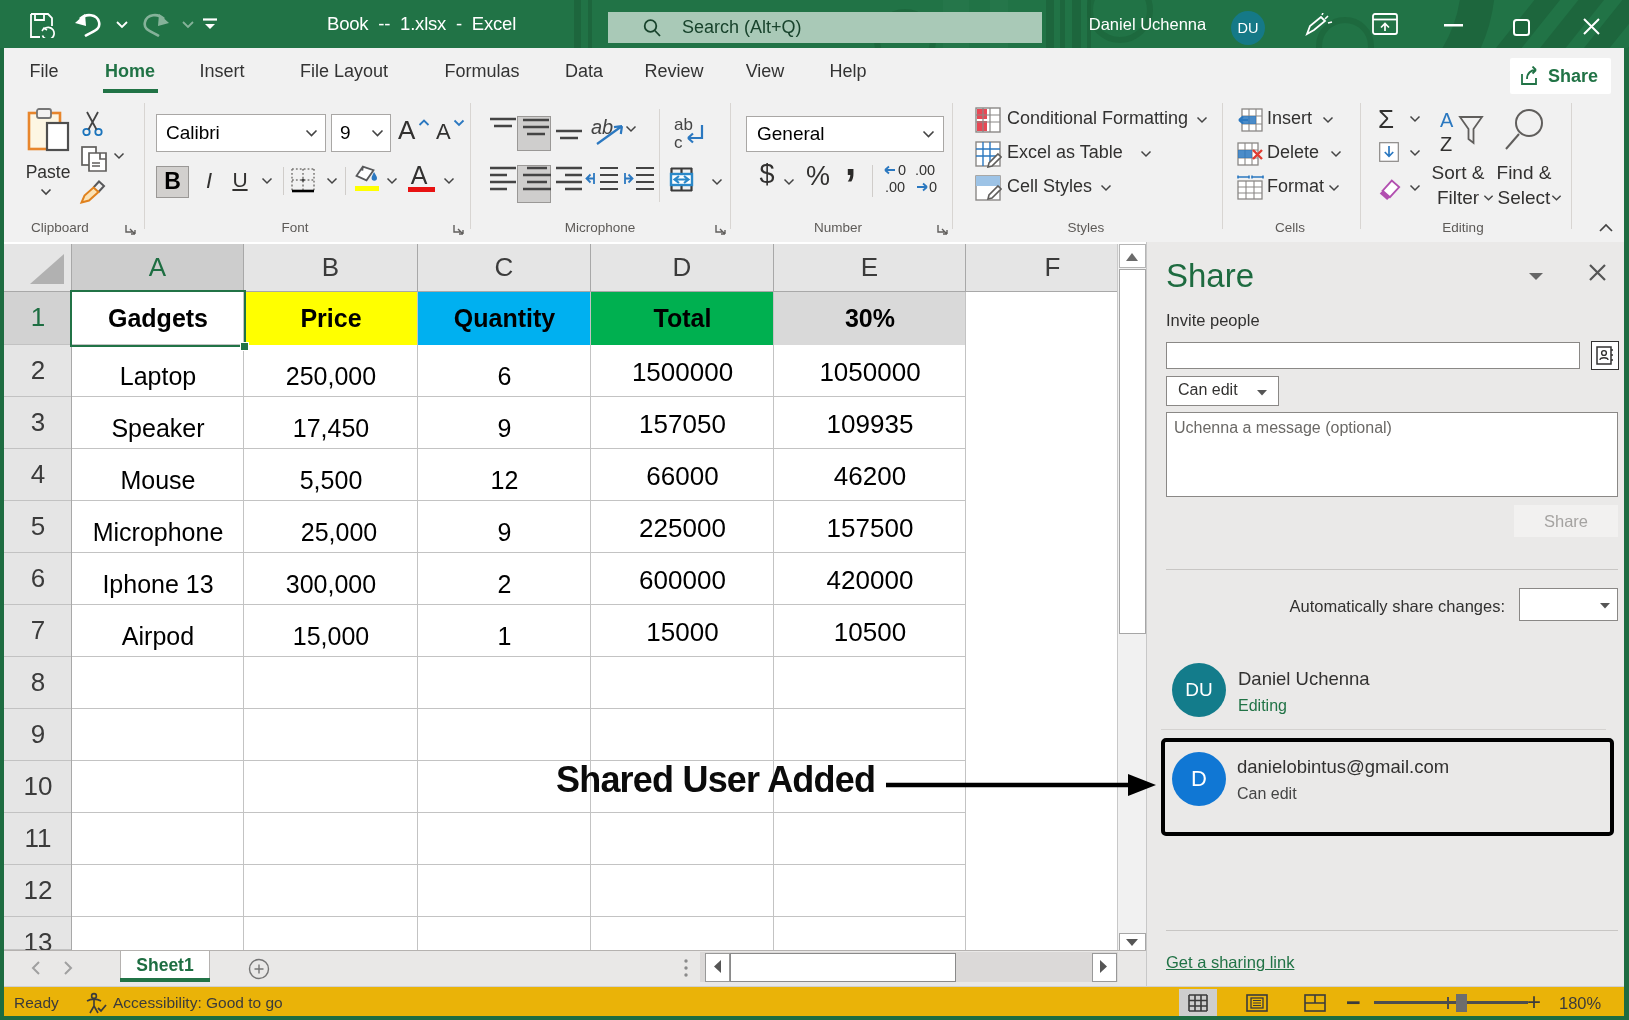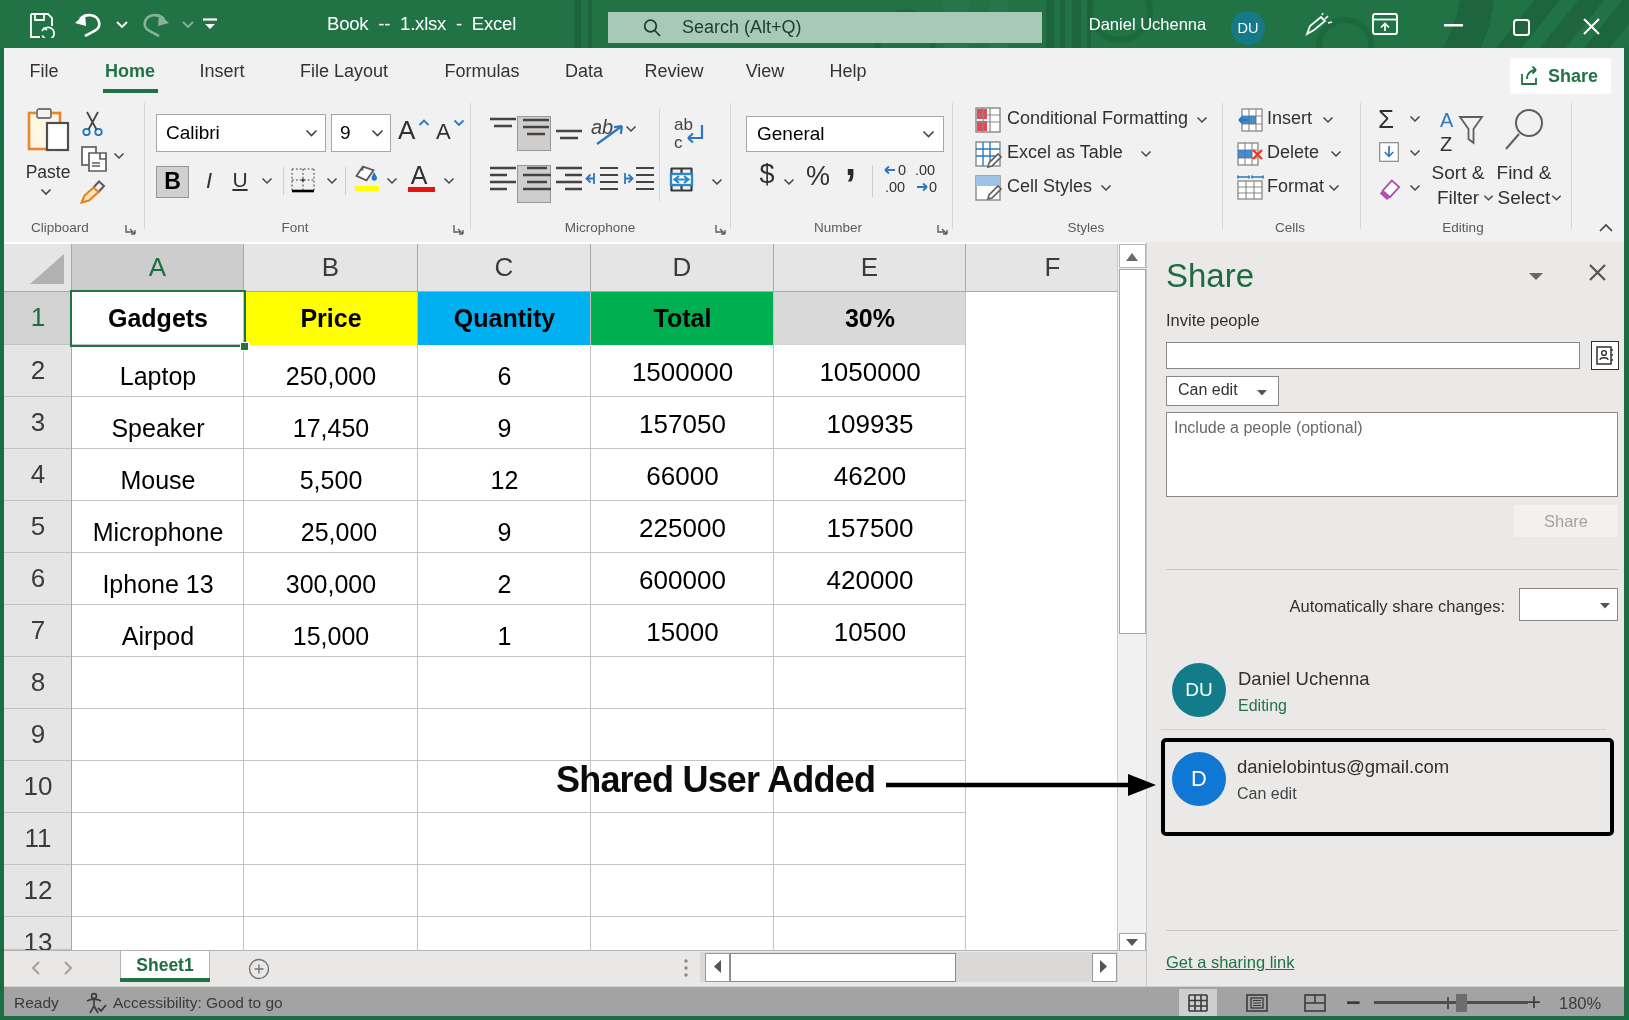--- a/index.html
+++ b/index.html
@@ -22,21 +22,21 @@
   .colhdr{position:absolute;top:2px;height:48px;background:#e5e5e5;border-right:1px solid #a8a8a8;
           text-align:center;font-size:26px;color:#3b3b3b;line-height:46px;}
   .rowhdr{position:absolute;left:4px;width:68px;background:#e5e5e5;border-bottom:1px solid #c2c2c2;
           text-align:center;font-size:26px;color:#3b3b3b;}
   .cell{position:absolute;text-align:center;font-size:22px;color:#000;}
   
   #panel{left:1146px;top:242px;width:480px;height:744px;background:#eae9e8;border-left:1px solid #c8c8c8;}
   .pbox{position:absolute;background:#fff;border:1px solid #8a8886;}
   
   #tabbar{left:0;top:950px;width:1146px;height:36px;background:#e9e8e7;border-top:1px solid #b5b2b0;}
-  #statusbar{left:0;top:986px;width:1629px;height:30px;background:#a3a3a3;border-top:1px solid #d0d0d0;}
+  #statusbar{left:0;top:986px;width:1629px;height:30px;background:#eab308;border-top:1px solid #d0d0d0;}
   #greenbottom{left:0;top:1016px;width:1629px;height:4px;background:#1e6c41;}
   #greenleft{left:0;top:48px;width:4px;height:972px;background:#1e6c41;}
   #greenright{left:1624px;top:48px;width:5px;height:972px;background:#1e6c41;}
 </style>
 </head>
 <body>
 <div id="app">
   <div id="titlebar" class="abs">
 
     <svg class="abs" style="left:0;top:0" width="1629" height="48">
@@ -616,21 +616,21 @@
         <path d="M15 4 h2 M15 9 h2 M15 14 h2" stroke="#323130" stroke-width="1.3"></path>
       </svg>
     </div>
     <div class="pbox" style="left:19px;top:134px;width:111px;height:28px;font-size:16px;color:#323130;">
       <span style="position:absolute;left:11px;top:4px;">Can edit</span>
       <svg class="abs" style="left:88px;top:11px" width="14" height="9">
           <path d="M2 2 L7 7.5 L12 2" fill="#555"></path>
         </svg>
     </div>
     <div class="pbox" style="left:19px;top:170px;width:450px;height:83px;">
-      <div style="position:absolute;left:7px;top:6px;font-size:16px;color:#6b6966;">Include a people (optional)</div>
+      <div style="position:absolute;left:7px;top:6px;font-size:16px;color:#6b6966;">Uchenna a message (optional)</div>
     </div>
     <div class="abs" style="left:367px;top:263px;width:104px;height:32px;background:#f2f1f0;text-align:center;line-height:32px;font-size:16.5px;color:#a5a3a1;">Share</div>
     <div class="abs" style="left:19px;top:327px;width:452px;height:1px;background:#c8c6c4;"></div>
     <div class="abs" style="left:0px;top:355px;width:358px;text-align:right;font-size:16.5px;color:#323130;">Automatically share changes:</div>
     <div class="pbox" style="left:372px;top:346px;width:97px;height:31px;">
       <svg class="abs" style="left:78px;top:12px" width="14" height="9">
           <path d="M2 2 L7 7.5 L12 2" fill="#555"></path>
         </svg>
     </div>
     <div class="abs" style="left:25px;top:421px;width:54px;height:54px;border-radius:50%;background:#137c8b;color:#fff;font-size:19px;text-align:center;line-height:54px;">DU</div>

